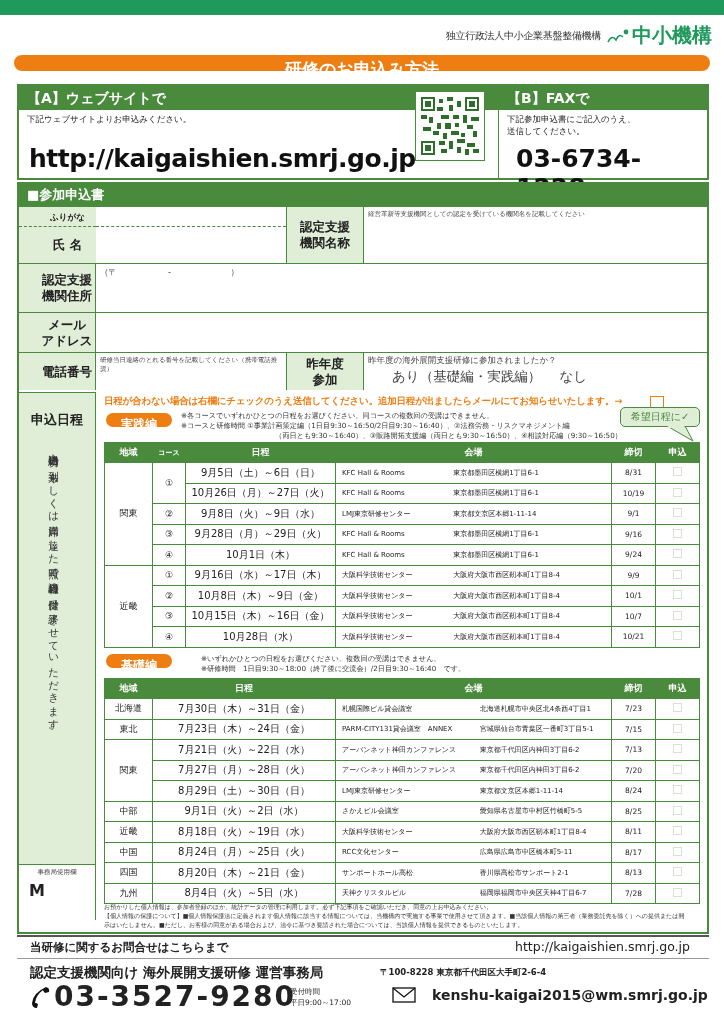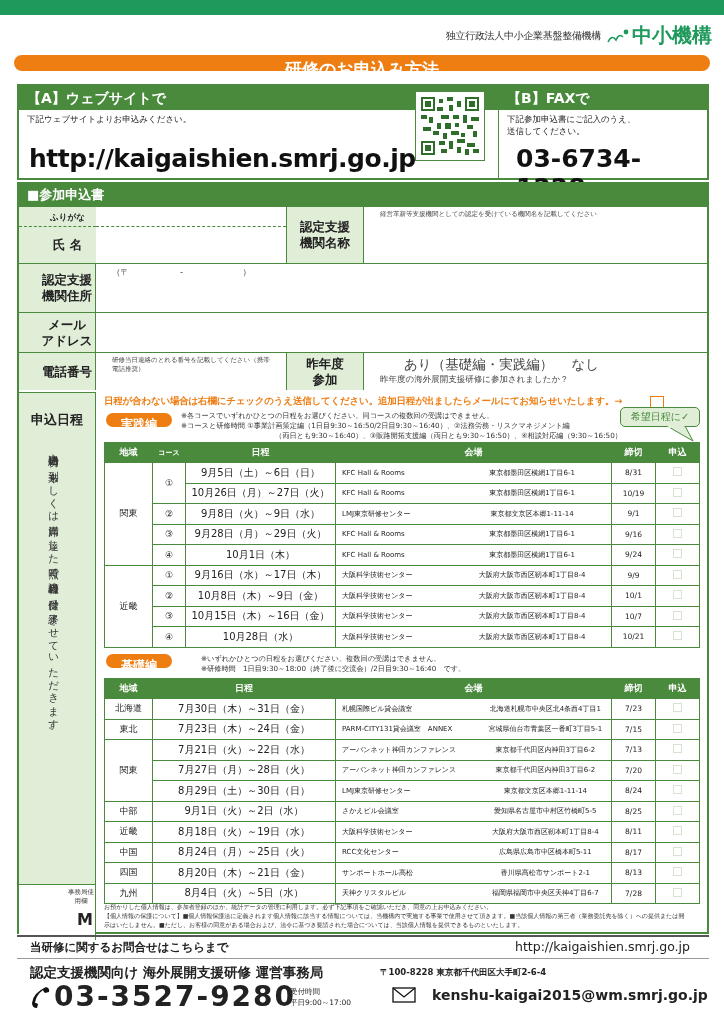--- a/index.html
+++ b/index.html
@@ -26,39 +26,39 @@
   .how-head { background: #4a8a3c; color: #fff; font-weight: bold; font-size: 14px; height: 24px; line-height: 24px; padding-left: 8px; }
   .how-sub { font-size: 8.5px; color: #222; padding: 3px 8px; line-height: 12px; }
   .url-big { position: absolute; left: 10px; top: 58px; font-size: 25px; font-weight: bold; color: #111; letter-spacing: -0.5px; }
   .fax-big { position: absolute; left: 17px; top: 58px; font-size: 25px; font-weight: bold; color: #111; letter-spacing: 0px; }
   .qr { position: absolute; left: 396px; top: 5px; width: 70px; height: 70px; background: #fff; border: 1px solid #4a8a3c; padding: 5px; }
 
   .form { left: 17px; top: 182px; width: 692px; height: 752px; }
   .form-head { height: 22px; background: #4a8a3c; color: #fff; font-weight: bold; font-size: 13px; line-height: 22px; padding-left: 8px; }
   .row { display: flex; border-top: 1px solid #4a8a3c; }
   .lbl { background: #e0eed8; width: 77px; border-right: 1px solid #4a8a3c; display: flex; align-items: center; justify-content: center; text-align: center; font-weight: bold; font-size: 12.5px; line-height: 16px; color: #222; padding-left: 20px; }
-  .field { flex: 1 1 auto; font-size: 7.5px; color: #444; padding: 3px 16px; position: relative; }
+  .field { flex: 1 1 auto; font-size: 7.5px; color: #444; padding: 3px 4px; position: relative; }
   .lbl2 { background: #e0eed8; width: 78px; border-left: 1px solid #4a8a3c; border-right: 1px solid #4a8a3c; display: flex; align-items: center; justify-content: center; text-align: center; font-weight: bold; font-size: 12.5px; line-height: 16px; }
 
   .sched-col { position: absolute; left: 0; top: 208px; width: 77px; height: 520px; background: #e0eed8; border-right: 1px solid #4a8a3c; }
   .vtext { writing-mode: vertical-rl; font-size: 10.5px; color: #333; position: absolute; left: 28px; top: 52px; letter-spacing: 1px; line-height: 14px; }
-  .office { position: absolute; left: 0; top: 700px; width: 77px; height: 56px; background: #fff; border-top: 1px solid #4a8a3c; border-right: 1px solid #4a8a3c; padding-left: 48px; }
+  .office { position: absolute; left: 0; top: 680px; width: 77px; height: 56px; background: #fff; border-top: 1px solid #4a8a3c; border-right: 1px solid #4a8a3c; }
 
   .notice-orange { position: absolute; left: 85px; top: 212px; font-size: 9.5px; color: #ee7d12; font-weight: bold; letter-spacing: -0.2px; }
   .orange-check { position: absolute; left: 631px; top: 212px; width: 14px; height: 14px; border: 1px solid #ee7d12; background: #fff; }
   .pill-sm { position: absolute; height: 14px; width: 66px; background: #ee7d12; color: #fff; border-radius: 11px; font-weight: bold; font-size: 12px; text-align: center; line-height: 22px; }
   .note { position: absolute; font-size: 7.2px; color: #333; line-height: 10px; }
   .hint { position: absolute; left: 601px; top: 223px; width: 80px; height: 20px; border: 1px solid #4a8a3c; border-radius: 5px; background: #e0eed8; font-size: 10px; color: #4a8a3c; text-align: center; line-height: 18px; }
 
   table { border-collapse: collapse; position: absolute; font-size: 9px; border-radius: 23px; }
   th { background: #4a8a3c; color: #fff; font-weight: bold; font-size: 9px; height: 20px; border: 1px solid #4a8a3c; }
   td { border: 1px solid #4a8a3c; height: 20.5px; text-align: center; color: #222; font-size: 9px; background: #fff; }
   td.date { font-size: 10px; }
   td.venue { text-align: left; padding-left: 6px; font-size: 7px; border-right: none; }
-  td.addr { text-align: center; padding-left: 6px; font-size: 7px; border-left: none; margin-top: 24px; }
+  td.addr { text-align: left; padding-left: 6px; font-size: 7px; border-left: none; margin-top: 24px; }
   td.dl { font-size: 7.5px; }
   .cb { display: inline-block; width: 9px; height: 9px; border: 1px solid #d7e2d2; }
 
   .privacy { position: absolute; left: 85px; top: 718px; width: 600px; font-size: 6px; color: #333; line-height: 9px; }
 
   .footer-rule { position: absolute; left: 17px; top: 935px; width: 692px; height: 2px; background: #555; }
   .contact-label { position: absolute; left: 30px; top: 940px; font-size: 11.5px; font-weight: bold; }
   .contact-url { position: absolute; right: 34px; top: 939px; font-size: 12.5px; color: #222; }
   .footer-rule2 { position: absolute; left: 17px; top: 958px; width: 692px; height: 1px; background: #999; }
   .office-name { position: absolute; left: 30px; top: 964px; font-size: 13.5px; font-weight: bold; }
@@ -196,25 +196,25 @@
     <div class="field" style="width:190px; flex:none; font-size:6.5px;">
       <span>研修当日連絡のとれる番号を記載してください（携帯電話推奨）</span>
     </div>
     <div class="lbl2">
       <div>
         <div>昨年度</div>
         <div>参加</div>
       </div>
     </div>
     <div class="field" style="font-size:8.5px; padding-top:2px;">
+      <div>昨年度の海外展開支援研修に参加されましたか？</div>
       <div style="font-size:13.5px; margin-top:1px; padding-left:24px;">
         <span>あり（基礎編・実践編）</span>
         <span style="margin-left:14px;">なし</span>
       </div>
-      <div>昨年度の海外展開支援研修に参加されましたか？</div>
     </div>
   </div>
 
   <div class="sched-col" style="border-top:1px solid #4a8a3c;">
     <div style="text-align:center; font-weight:bold; font-size:13px; margin-top:18px;">申込日程</div>
     <div class="vtext">申込締切日の到来もしくは満席に達した時点で該当日程の受付は終了させていただきます。</div>
   </div>
   <div class="office">
     <div style="font-size:6.5px; text-align:center; margin-top:3px; color:#444;">事務局使用欄</div>
     <div style="font-size:16px; font-weight:bold; margin-left:10px; margin-top:4px;">M</div>

